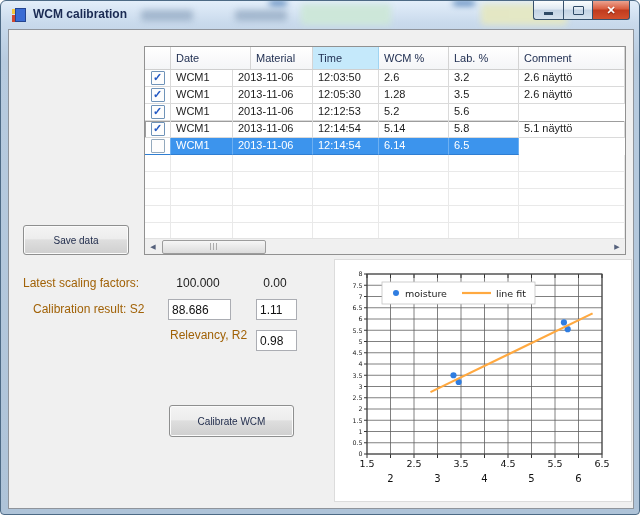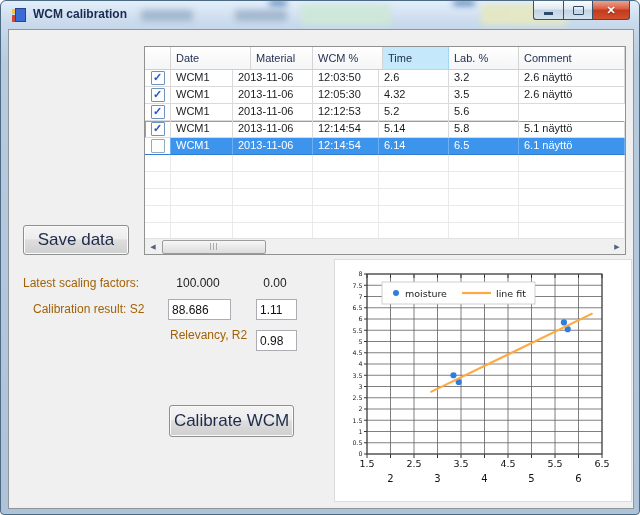--- a/index.html
+++ b/index.html
@@ -53,21 +53,21 @@
   .cb.on{border-color:#6f93b8;}
   .g-scroll{position:absolute;left:0;right:0;bottom:0;height:15px;background:#f0f0f0;
     border-top:1px solid #e2e2e2;display:flex;align-items:center;}
   .sb-arrow{width:16px;height:15px;display:flex;align-items:center;justify-content:center;
     font-size:7px;color:#55617c;}
   .sb-arrow.right{position:absolute;right:0;}
   .sb-thumb{position:absolute;left:17px;width:102px;height:12px;border:1px solid #9c9c9c;border-radius:2px;
     background:linear-gradient(#f6f6f6,#dcdcdc);display:flex;align-items:center;justify-content:center;}
   .sb-grip{width:9px;height:7px;background:repeating-linear-gradient(90deg,#ababab 0 1px,transparent 1px 3px);}
   
-  .btn{position:absolute;border:1px solid #8e8f8f;border-radius:3px;color:#1e2a4a;font-size:17px;
+  .btn{position:absolute;border:1px solid #8e8f8f;border-radius:3px;color:#1e2a4a;font-size:10px;
     background:linear-gradient(180deg,#f4f4f4 0%,#ededed 45%,#dedede 50%,#cfcfcf 100%);
     box-shadow:inset 0 0 0 1px #fbfbfb;display:flex;align-items:center;justify-content:center;
     font-family:"Liberation Sans",sans-serif;}
   .lbl{position:absolute;font-size:12px;color:#a16207;white-space:nowrap;text-align:center;}
   .val{position:absolute;font-size:12px;color:#1c1c1c;text-align:center;}
   .tbox{position:absolute;border:1px solid #abadb3;background:#fff;font-size:12px;color:#111;
     padding:0 3px;box-sizing:border-box;font-family:"Liberation Sans",sans-serif;}
   
   .chart-panel{position:absolute;left:325px;top:229px;width:298px;height:243px;background:#fff;
     border:1px solid #dcdcdc;box-sizing:border-box;}
@@ -104,22 +104,22 @@
     </div>
   </div>
 
   <div class="client">
 
     <div class="grid">
       <div class="g-head" id="g-head">
           <div class="hcell" style="width: 26px;"></div>
           <div class="hcell" style="width: 80px;">Date</div>
           <div class="hcell" style="width: 62px;">Material</div>
+          <div class="hcell hl" style="width: 66px;">Time</div>
           <div class="hcell" style="width: 70px;">WCM %</div>
-          <div class="hcell hl" style="width: 66px;">Time</div>
           <div class="hcell" style="width: 70px;">Lab. %</div>
           <div class="hcell" style="width: 106px;">Comment</div>
         </div>
       <div id="g-body">
           <div class="grow">
             <div class="gcell cbcell" style="width: 26px;">
               <div class="cb on">✓</div>
             </div>
             <div class="gcell" style="width: 62px;">WCM1</div>
             <div class="gcell" style="width: 80px;">2013-11-06</div>
@@ -128,21 +128,21 @@
             <div class="gcell" style="width: 70px;">3.2</div>
             <div class="gcell" style="width: 106px;">2.6 näyttö</div>
           </div>
           <div class="grow">
             <div class="gcell cbcell" style="width: 26px;">
               <div class="cb on">✓</div>
             </div>
             <div class="gcell" style="width: 62px;">WCM1</div>
             <div class="gcell" style="width: 80px;">2013-11-06</div>
             <div class="gcell" style="width: 66px;">12:05:30</div>
-            <div class="gcell" style="width: 70px;">4.32</div>
+            <div class="gcell" style="width: 70px;">1.28</div>
             <div class="gcell" style="width: 70px;">3.5</div>
             <div class="gcell" style="width: 106px;">2.6 näyttö</div>
           </div>
           <div class="grow">
             <div class="gcell cbcell" style="width: 26px;">
               <div class="cb on">✓</div>
             </div>
             <div class="gcell" style="width: 62px;">WCM1</div>
             <div class="gcell" style="width: 80px;">2013-11-06</div>
             <div class="gcell" style="width: 66px;">12:12:53</div>
@@ -162,21 +162,20 @@
           </div>
           <div class="grow sel">
             <div class="gcell cbcell" style="width: 26px;">
               <div class="cb"></div>
             </div>
             <div class="gcell" style="width: 62px;">WCM1</div>
             <div class="gcell" style="width: 80px;">2013-11-06</div>
             <div class="gcell" style="width: 66px;">12:14:54</div>
             <div class="gcell" style="width: 70px;">6.14</div>
             <div class="gcell" style="width: 70px;">6.5</div>
-            <div class="gcell" style="width: 106px;">6.1 näyttö</div>
           </div>
           <div class="grow empty">
             <div class="gcell" style="width: 26px;"></div>
             <div class="gcell" style="width: 62px;"></div>
             <div class="gcell" style="width: 80px;"></div>
             <div class="gcell" style="width: 66px;"></div>
             <div class="gcell" style="width: 70px;"></div>
             <div class="gcell" style="width: 70px;"></div>
             <div class="gcell" style="width: 106px;"></div>
           </div>

